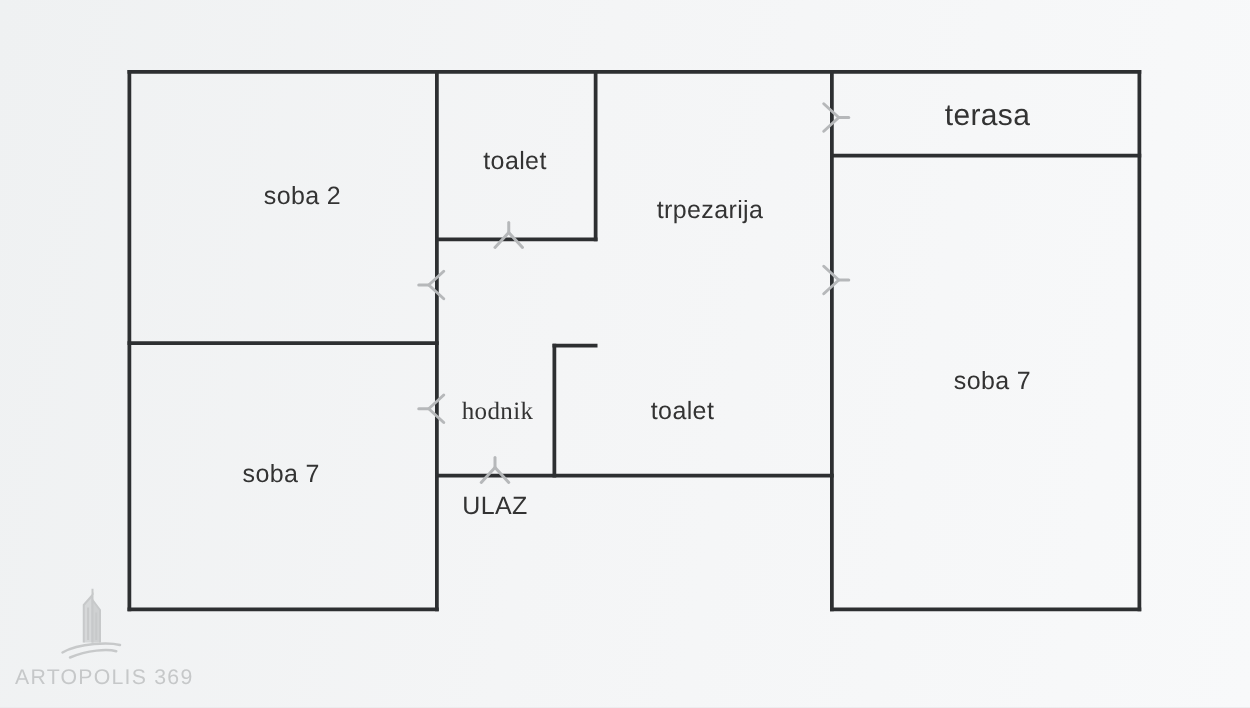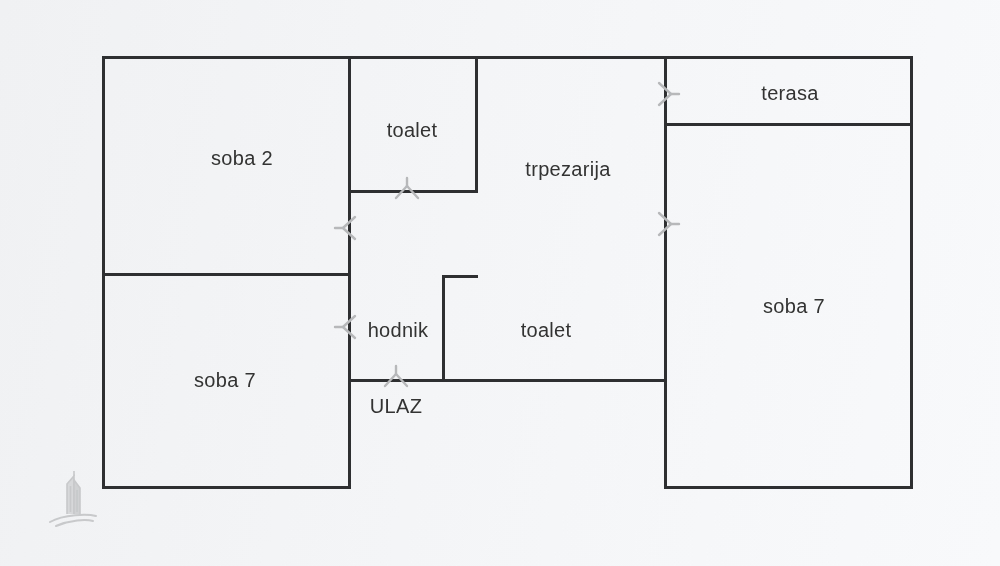--- a/index.html
+++ b/index.html
@@ -102,38 +102,39 @@
       </svg>
       <svg class="door-mark" viewBox="0 0 34 34" style="left: 665px; top: 224px;">
         <polyline points="11,6 23,17 11,28" fill="none" stroke="#b6b8ba" stroke-width="2.4" stroke-linecap="round" stroke-linejoin="round"></polyline>
         <line x1="23" y1="17" x2="31" y2="17" fill="none" stroke="#b6b8ba" stroke-width="2.4" stroke-linecap="round" stroke-linejoin="round"></line>
       </svg>
     </div>
   <div id="labels-layer">
       <div class="room-label" style="left: 242px; top: 158px; color: rgb(51, 51, 51); font-size: 20px;">soba 2</div>
       <div class="room-label" style="left: 412px; top: 130px; color: rgb(51, 51, 51); font-size: 20px;">toalet</div>
       <div class="room-label" style="left: 568px; top: 145px; color: rgb(51, 51, 51); font-size: 20px; margin-top: 24px;">trpezarija</div>
-      <div class="room-label" style="left: 790px; top: 93px; color: rgb(51, 51, 51); font-size: 20px;">terasa</div>
+      <div class="room-label" style="left: 790px; top: 93px; color: rgb(51, 51, 51); font-size: 24px;">terasa</div>
       <div class="room-label" style="left: 794px; top: 306px; color: rgb(51, 51, 51); font-size: 20px;">soba 7</div>
       <div class="room-label" style="left: 225px; top: 380px; color: rgb(51, 51, 51); font-size: 20px;">soba 7</div>
-      <div class="room-label" style="left: 398px; top: 330px; color: rgb(51, 51, 51); font-size: 20px;">hodnik</div>
+      <div class="room-label" style="left: 398px; top: 330px; color: rgb(51, 51, 51); font-size: 20px; font-family: Liberation Serif, serif;">hodnik</div>
       <div class="room-label" style="left: 546px; top: 330px; color: rgb(51, 51, 51); font-size: 20px;">toalet</div>
       <div class="room-label" style="left: 396px; top: 406px; color: rgb(51, 51, 51); font-size: 20px;">ULAZ</div>
     </div>
 
   <div id="watermark">
     <svg id="watermark-logo" width="72" height="64" viewBox="0 0 72 64">
       <g fill="none" stroke="#c7c9ca" stroke-width="1.6">
         <path d="M31 44 L31 14 L38 6 L38 44" fill="#d6d8d9" stroke="none"></path>
         <path d="M31 44 L31 14 L38 6 L38 44"></path>
         <path d="M38 44 L38 10 L44 18 L44 44" fill="#cfd1d2" stroke="none"></path>
         <path d="M38 44 L38 10 L44 18 L44 44"></path>
         <line x1="38" y1="6" x2="38" y2="1"></line>
         <line x1="34.5" y1="16" x2="34.5" y2="42"></line>
         <line x1="41" y1="20" x2="41" y2="42"></line>
       </g>
       <g stroke="#c7c9ca" fill="none" stroke-width="2" stroke-linecap="round">
         <path d="M14 52 C 28 44, 52 44, 60 46"></path>
         <path d="M20 56 C 34 50, 50 49, 57 51"></path>
       </g>
     </svg>
+    <div id="watermark-text">ARTOPOLIS 369</div>
   </div>
 </div>
 
 </body></html>

